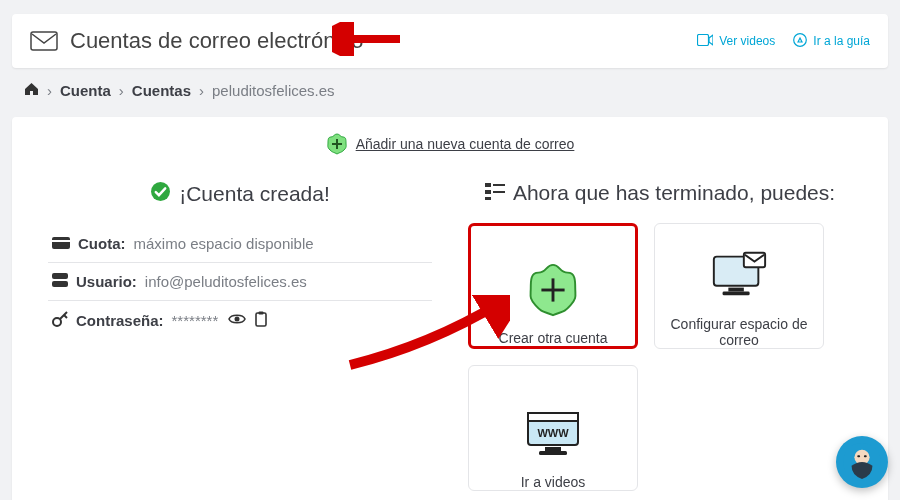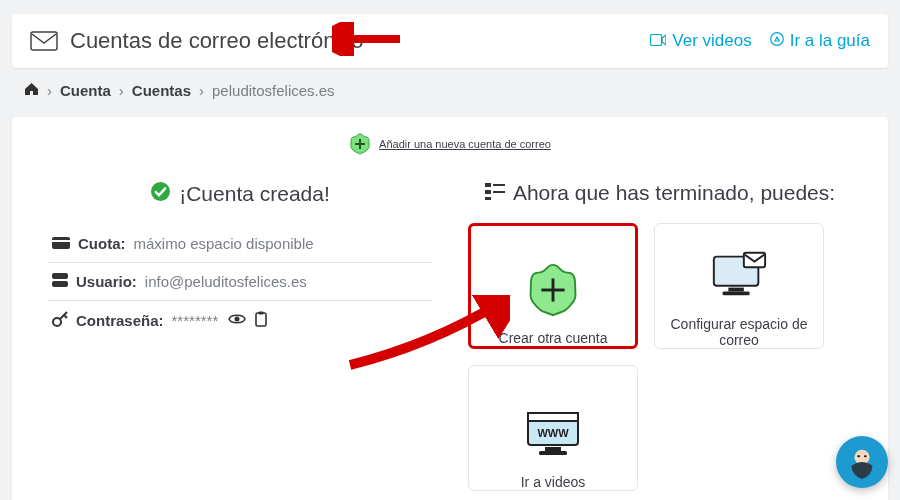--- a/index.html
+++ b/index.html
@@ -20,21 +20,21 @@
     background:var(--card);
     border-radius:4px;
     box-shadow:0 1px 2px rgba(0,0,0,.08);
     height:54px;
     display:flex;align-items:center;
     padding:0 18px;
     position:relative;
   }
   .header .icon-mail{margin-right:12px;display:flex;align-items:center;}
   .header h1{font-size:22px;font-weight:400;margin:0;color:#444;}
-  .header .links{margin-left:auto;display:flex;gap:18px;font-size:17px;color:var(--link);}
+  .header .links{margin-left:auto;display:flex;gap:18px;font-size:12px;color:var(--link);}
   .header .links a{display:flex;gap:6px;align-items:center;text-decoration:none;color:var(--link);white-space:nowrap;}
   
   .crumbs{
     display:flex;align-items:center;gap:8px;
     padding:14px 24px 10px 24px;
     font-size:15px;color:var(--text);
   }
   .crumbs .sep{color:var(--muted);}
   .crumbs a{color:var(--text);text-decoration:none;font-weight:600;}
   .crumbs .current{color:var(--muted);font-weight:400;}
@@ -42,21 +42,21 @@
   .main{
     margin:8px 12px 0 12px;
     background:var(--card);
     border-radius:4px;
     box-shadow:0 1px 2px rgba(0,0,0,.08);
     padding:16px 18px 40px 18px;
     min-height:380px;
   }
   .add-link{
     display:flex;align-items:center;justify-content:center;gap:8px;
-    color:var(--text);font-size:11px;
+    color:var(--text);font-size:14px;
   }
   .add-link .add-icon{width:22px;height:22px;}
   
   .cols{display:flex;margin-top:18px;}
   .col-left,.col-right{flex:1;padding:0 18px;}
   .col-left h2,.col-right h2{
     font-size:21px;font-weight:500;margin:8px 0 18px 0;
     display:flex;align-items:center;justify-content:center;gap:8px;
   }
   .check-ic{color:var(--green);}

